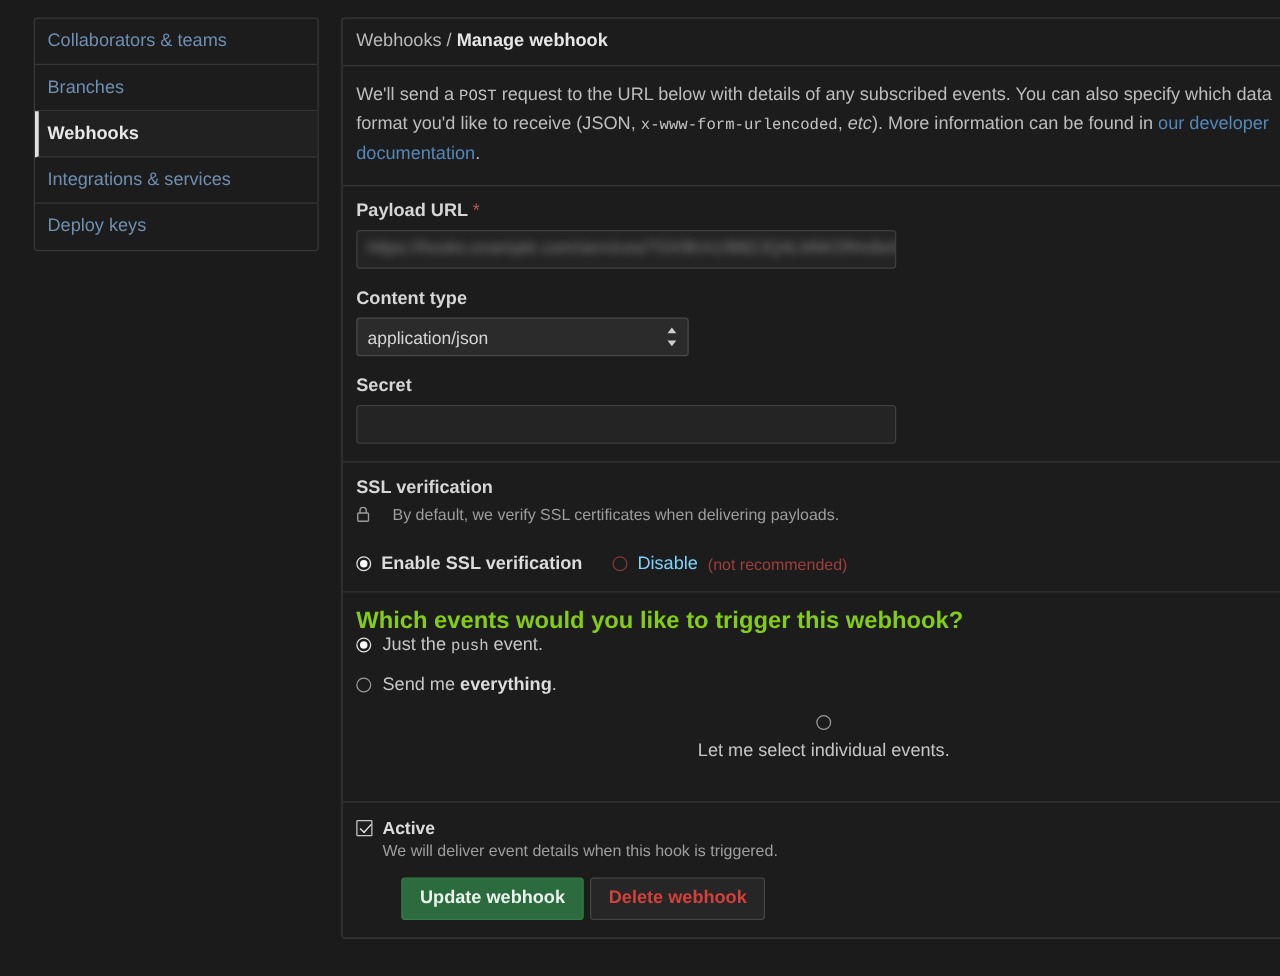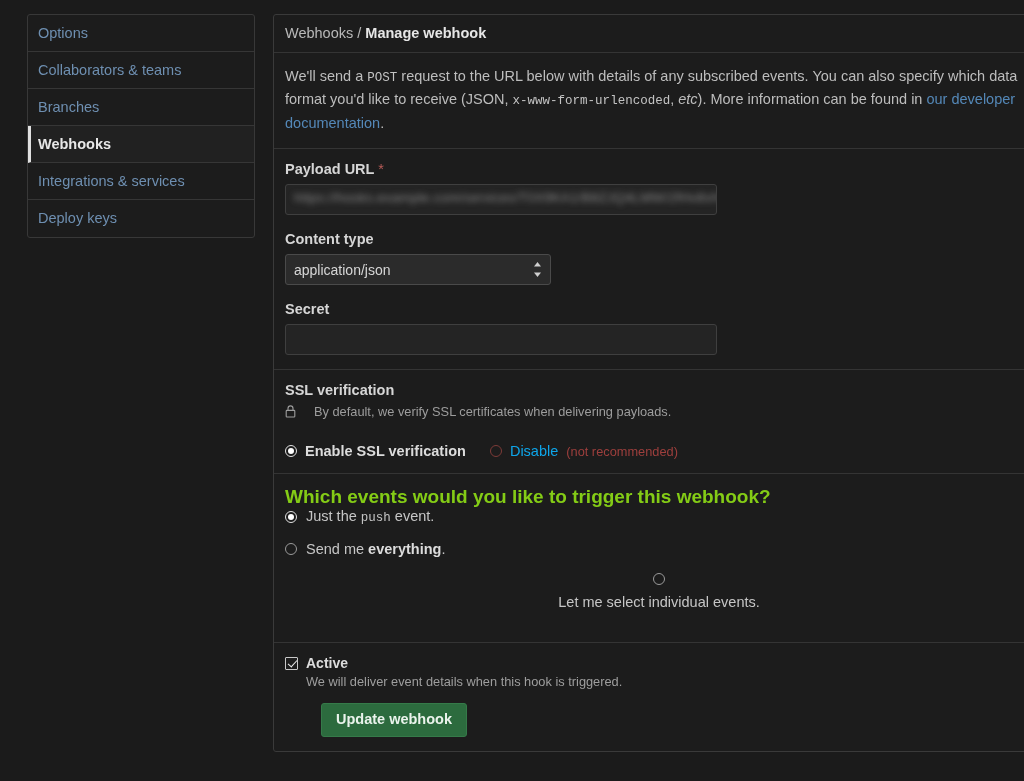--- a/index.html
+++ b/index.html
@@ -218,21 +218,21 @@
     content: "";
     position: absolute;
     left: 2px; top: 2px;
     width: 6px; height: 6px;
     border-radius: 50%;
     background: #ffffff;
   }
   .radio.red { border-color: #7d3b38; }
   .txt-strong { font-weight: bold; color: #dcdcdc; }
   .txt-norm { color: #c6c6c6; }
-  .red-strong { color: #0ea5e9; }
+  .red-strong { color: #7dd3fc; }
   .red-dim { color: #9e3f3d; font-size: 12.8px; }
 
   
   .events { padding: 12px 11px 12px 11px; }
   .evhead {
     font-size: 19px;
     font-weight: bold;
     color: #84cc16;
   }
   .evrow {
@@ -309,21 +309,20 @@
     border-color: #444444;
     color: #d3413d;
   }
 </style>
 </head>
 <body>
 
 <div class="page">
 
   <nav class="sidebar">
-    <a class="side-item" href="#">Options</a>
     <a class="side-item" href="#">Collaborators &amp; teams</a>
     <a class="side-item" href="#">Branches</a>
     <a class="side-item selected" href="#">Webhooks</a>
     <a class="side-item" href="#">Integrations &amp; services</a>
     <a class="side-item" href="#">Deploy keys</a>
   </nav>
 
   <section class="panel">
 
     <div class="sec crumb">
@@ -407,17 +406,18 @@
     </div>
 
     <div class="sec bottom">
       <label class="activerow">
         <span class="cbox on"></span>
         <span class="activelbl">Active</span>
       </label>
       <div class="activedesc">We will deliver event details when this hook is triggered.</div>
       <div class="btnrow">
         <button class="btn btn-primary">Update webhook</button>
+        <button class="btn btn-danger">Delete webhook</button>
       </div>
     </div>
 
   </section>
 </div>
 
 </body></html>

